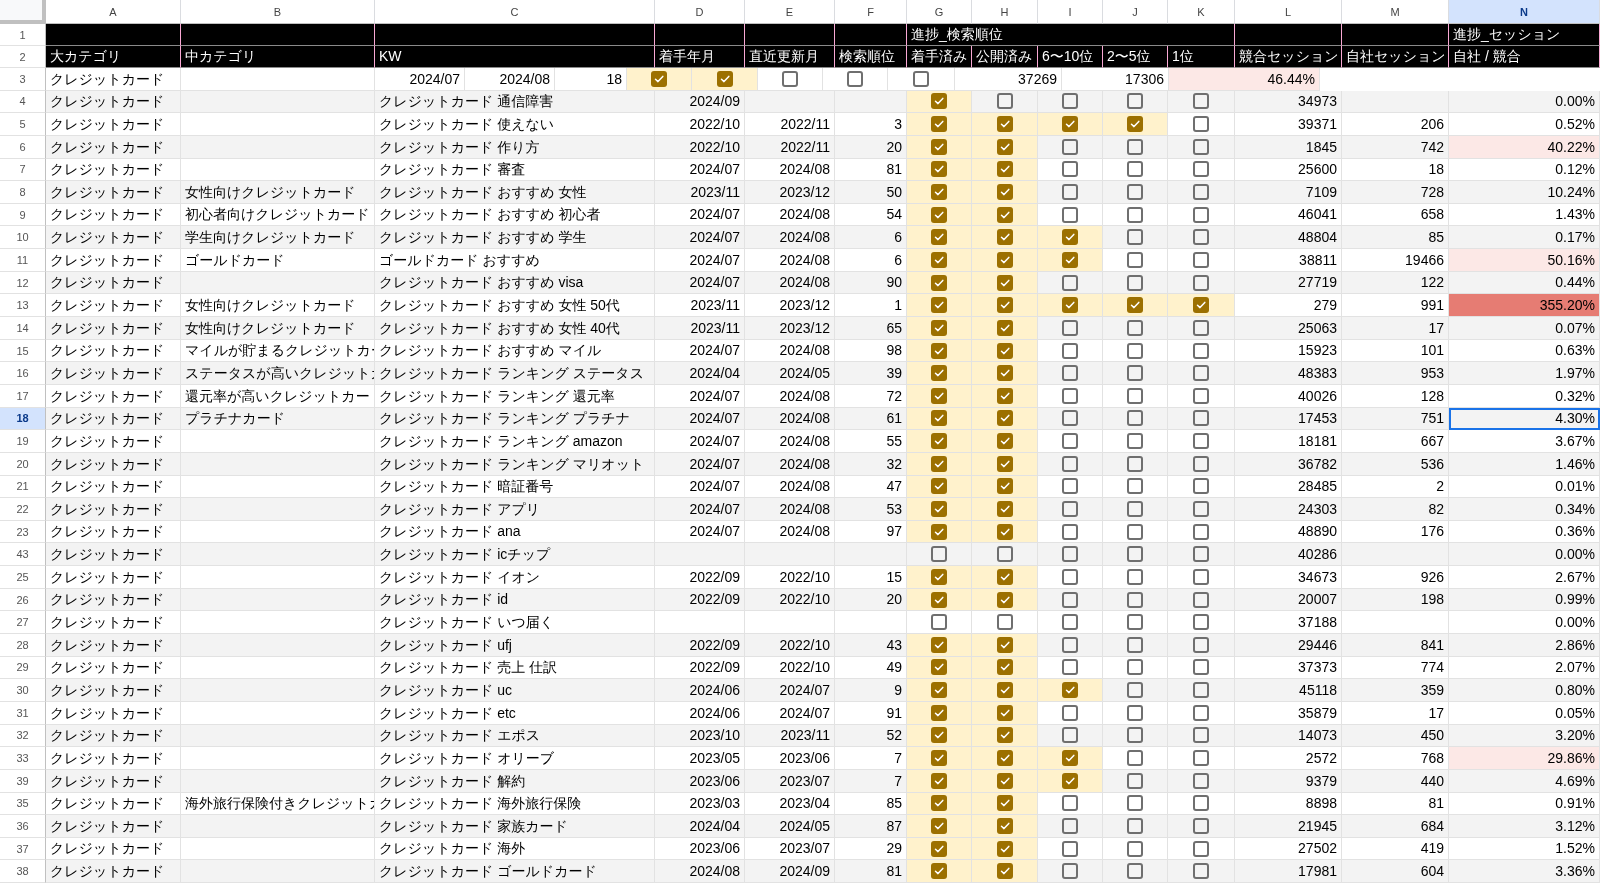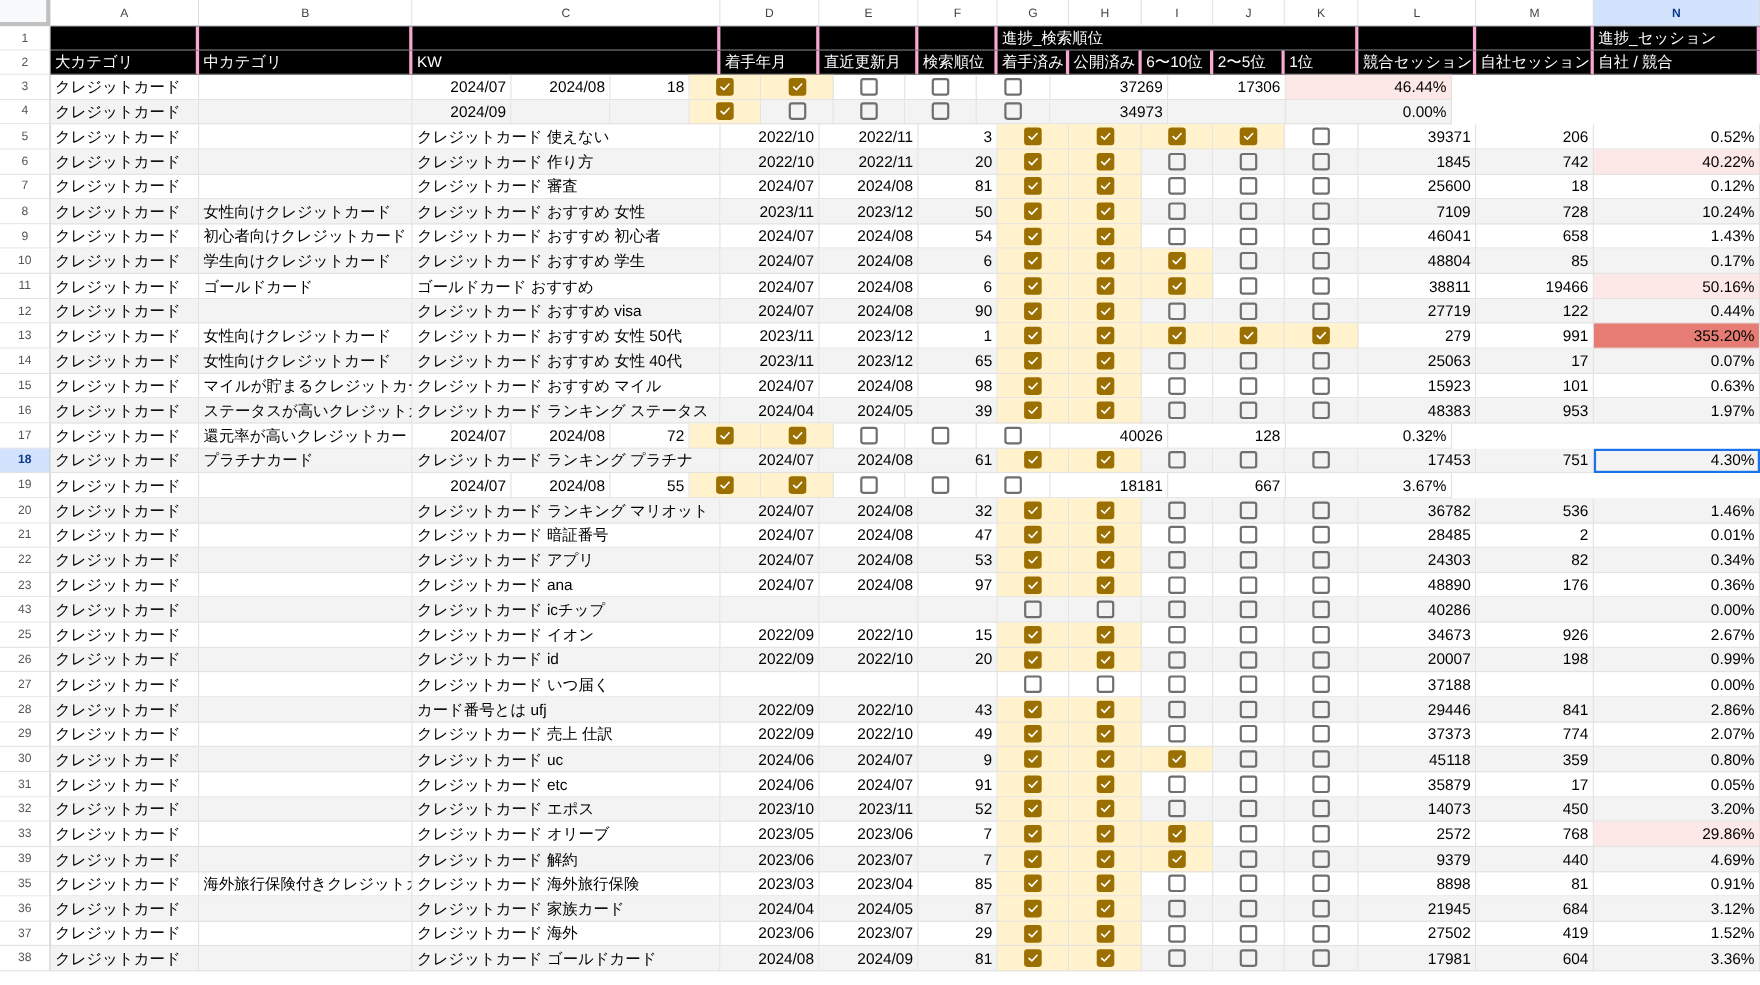--- a/index.html
+++ b/index.html
@@ -21,21 +21,21 @@
   .cell { flex: none; border-right: 1px solid #e2e2e2; border-bottom: 1px solid #e2e2e2; white-space: nowrap; overflow: hidden;
           display: flex; align-items: flex-end; padding: 0 4px 2px 4px; font-size: 14px; line-height: 17px; }
   .cell.num { justify-content: flex-end; }
   .cell.cb { justify-content: center; align-items: center; padding: 0; }
   .row.alt .cell { background: #f3f3f3; }
   .cell.yellow { background: #fff2cc !important; }
   .cell.pink { background: #fce8e6 !important; }
   .cell.red { background: #e67c73 !important; }
   .cell.selected { outline: 2px solid #1a73e8; outline-offset: -2px; }
 
-  .hdr .cell { background: #000 !important; color: #fff; border-right: 3px solid #f9a8d4; border-bottom: 1px solid #8a8a8a; }
+  .hdr .cell { background: #000 !important; color: #fff; border-right: 1px solid #f9a8d4; border-bottom: 1px solid #8a8a8a; }
   .hdr-top { height: 22px; }
   .hdr-bot { height: 22px; }
 
   .checkbox { width: 16px; height: 16px; border-radius: 3px; display: inline-flex; align-items: center; justify-content: center; }
   .checkbox.off { border: 2px solid #6f6f6f; background: transparent; }
   .checkbox.on { background: #9c7000; border: none; }
   .checkbox.on svg { width: 12px; height: 12px; }
 
   .w-A { width: 135px; } .w-B { width: 194px; } .w-C { width: 280px; } .w-D { width: 90px; } .w-E { width: 90px; }
   .w-F { width: 72px; } .w-G { width: 65px; } .w-H { width: 66px; } .w-I { width: 65px; } .w-J { width: 65px; }
@@ -129,20 +129,21 @@
         </div>
     <div class="cell w-L num">37269</div>
     <div class="cell w-M num">17306</div>
     <div class="cell w-N num pink">46.44%</div>
   </div>
 
   <div class="row alt">
     <div class="rowhdr">4</div>
     <div class="cell w-A">クレジットカード</div>
     <div class="cell w-B"></div>
+    <div class="cell w-C">クレジットカード 通信障害</div>
     <div class="cell w-D num">2024/09</div>
     <div class="cell w-E num"></div>
     <div class="cell w-F num"></div>
     <div class="cell w-G cb yellow">
           <span class="checkbox on">
             <svg viewBox="0 0 12 12">
               <path d="M2.5 6.2 L5 8.6 L9.8 3.4" stroke="#fff" stroke-width="1.5" fill="none" stroke-linecap="round" stroke-linejoin="round"></path>
             </svg>
           </span>
         </div>
@@ -620,20 +621,21 @@
         </div>
     <div class="cell w-L num">48383</div>
     <div class="cell w-M num">953</div>
     <div class="cell w-N num">1.97%</div>
   </div>
 
   <div class="row">
     <div class="rowhdr">17</div>
     <div class="cell w-A">クレジットカード</div>
     <div class="cell w-B">還元率が高いクレジットカード</div>
+    <div class="cell w-C">クレジットカード ランキング 還元率</div>
     <div class="cell w-D num">2024/07</div>
     <div class="cell w-E num">2024/08</div>
     <div class="cell w-F num">72</div>
     <div class="cell w-G cb yellow">
           <span class="checkbox on">
             <svg viewBox="0 0 12 12">
               <path d="M2.5 6.2 L5 8.6 L9.8 3.4" stroke="#fff" stroke-width="1.5" fill="none" stroke-linecap="round" stroke-linejoin="round"></path>
             </svg>
           </span>
         </div>
@@ -691,20 +693,21 @@
         </div>
     <div class="cell w-L num">17453</div>
     <div class="cell w-M num">751</div>
     <div class="cell w-N num selected">4.30%</div>
   </div>
 
   <div class="row">
     <div class="rowhdr">19</div>
     <div class="cell w-A">クレジットカード</div>
     <div class="cell w-B"></div>
+    <div class="cell w-C">クレジットカード ランキング amazon</div>
     <div class="cell w-D num">2024/07</div>
     <div class="cell w-E num">2024/08</div>
     <div class="cell w-F num">55</div>
     <div class="cell w-G cb yellow">
           <span class="checkbox on">
             <svg viewBox="0 0 12 12">
               <path d="M2.5 6.2 L5 8.6 L9.8 3.4" stroke="#fff" stroke-width="1.5" fill="none" stroke-linecap="round" stroke-linejoin="round"></path>
             </svg>
           </span>
         </div>
@@ -998,21 +1001,21 @@
         </div>
     <div class="cell w-L num">37188</div>
     <div class="cell w-M num"></div>
     <div class="cell w-N num">0.00%</div>
   </div>
 
   <div class="row alt">
     <div class="rowhdr">28</div>
     <div class="cell w-A">クレジットカード</div>
     <div class="cell w-B"></div>
-    <div class="cell w-C">カード番号とは ufj</div>
+    <div class="cell w-C">クレジットカード ufj</div>
     <div class="cell w-D num">2022/09</div>
     <div class="cell w-E num">2022/10</div>
     <div class="cell w-F num">43</div>
     <div class="cell w-G cb yellow">
           <span class="checkbox on">
             <svg viewBox="0 0 12 12">
               <path d="M2.5 6.2 L5 8.6 L9.8 3.4" stroke="#fff" stroke-width="1.5" fill="none" stroke-linecap="round" stroke-linejoin="round"></path>
             </svg>
           </span>
         </div>

